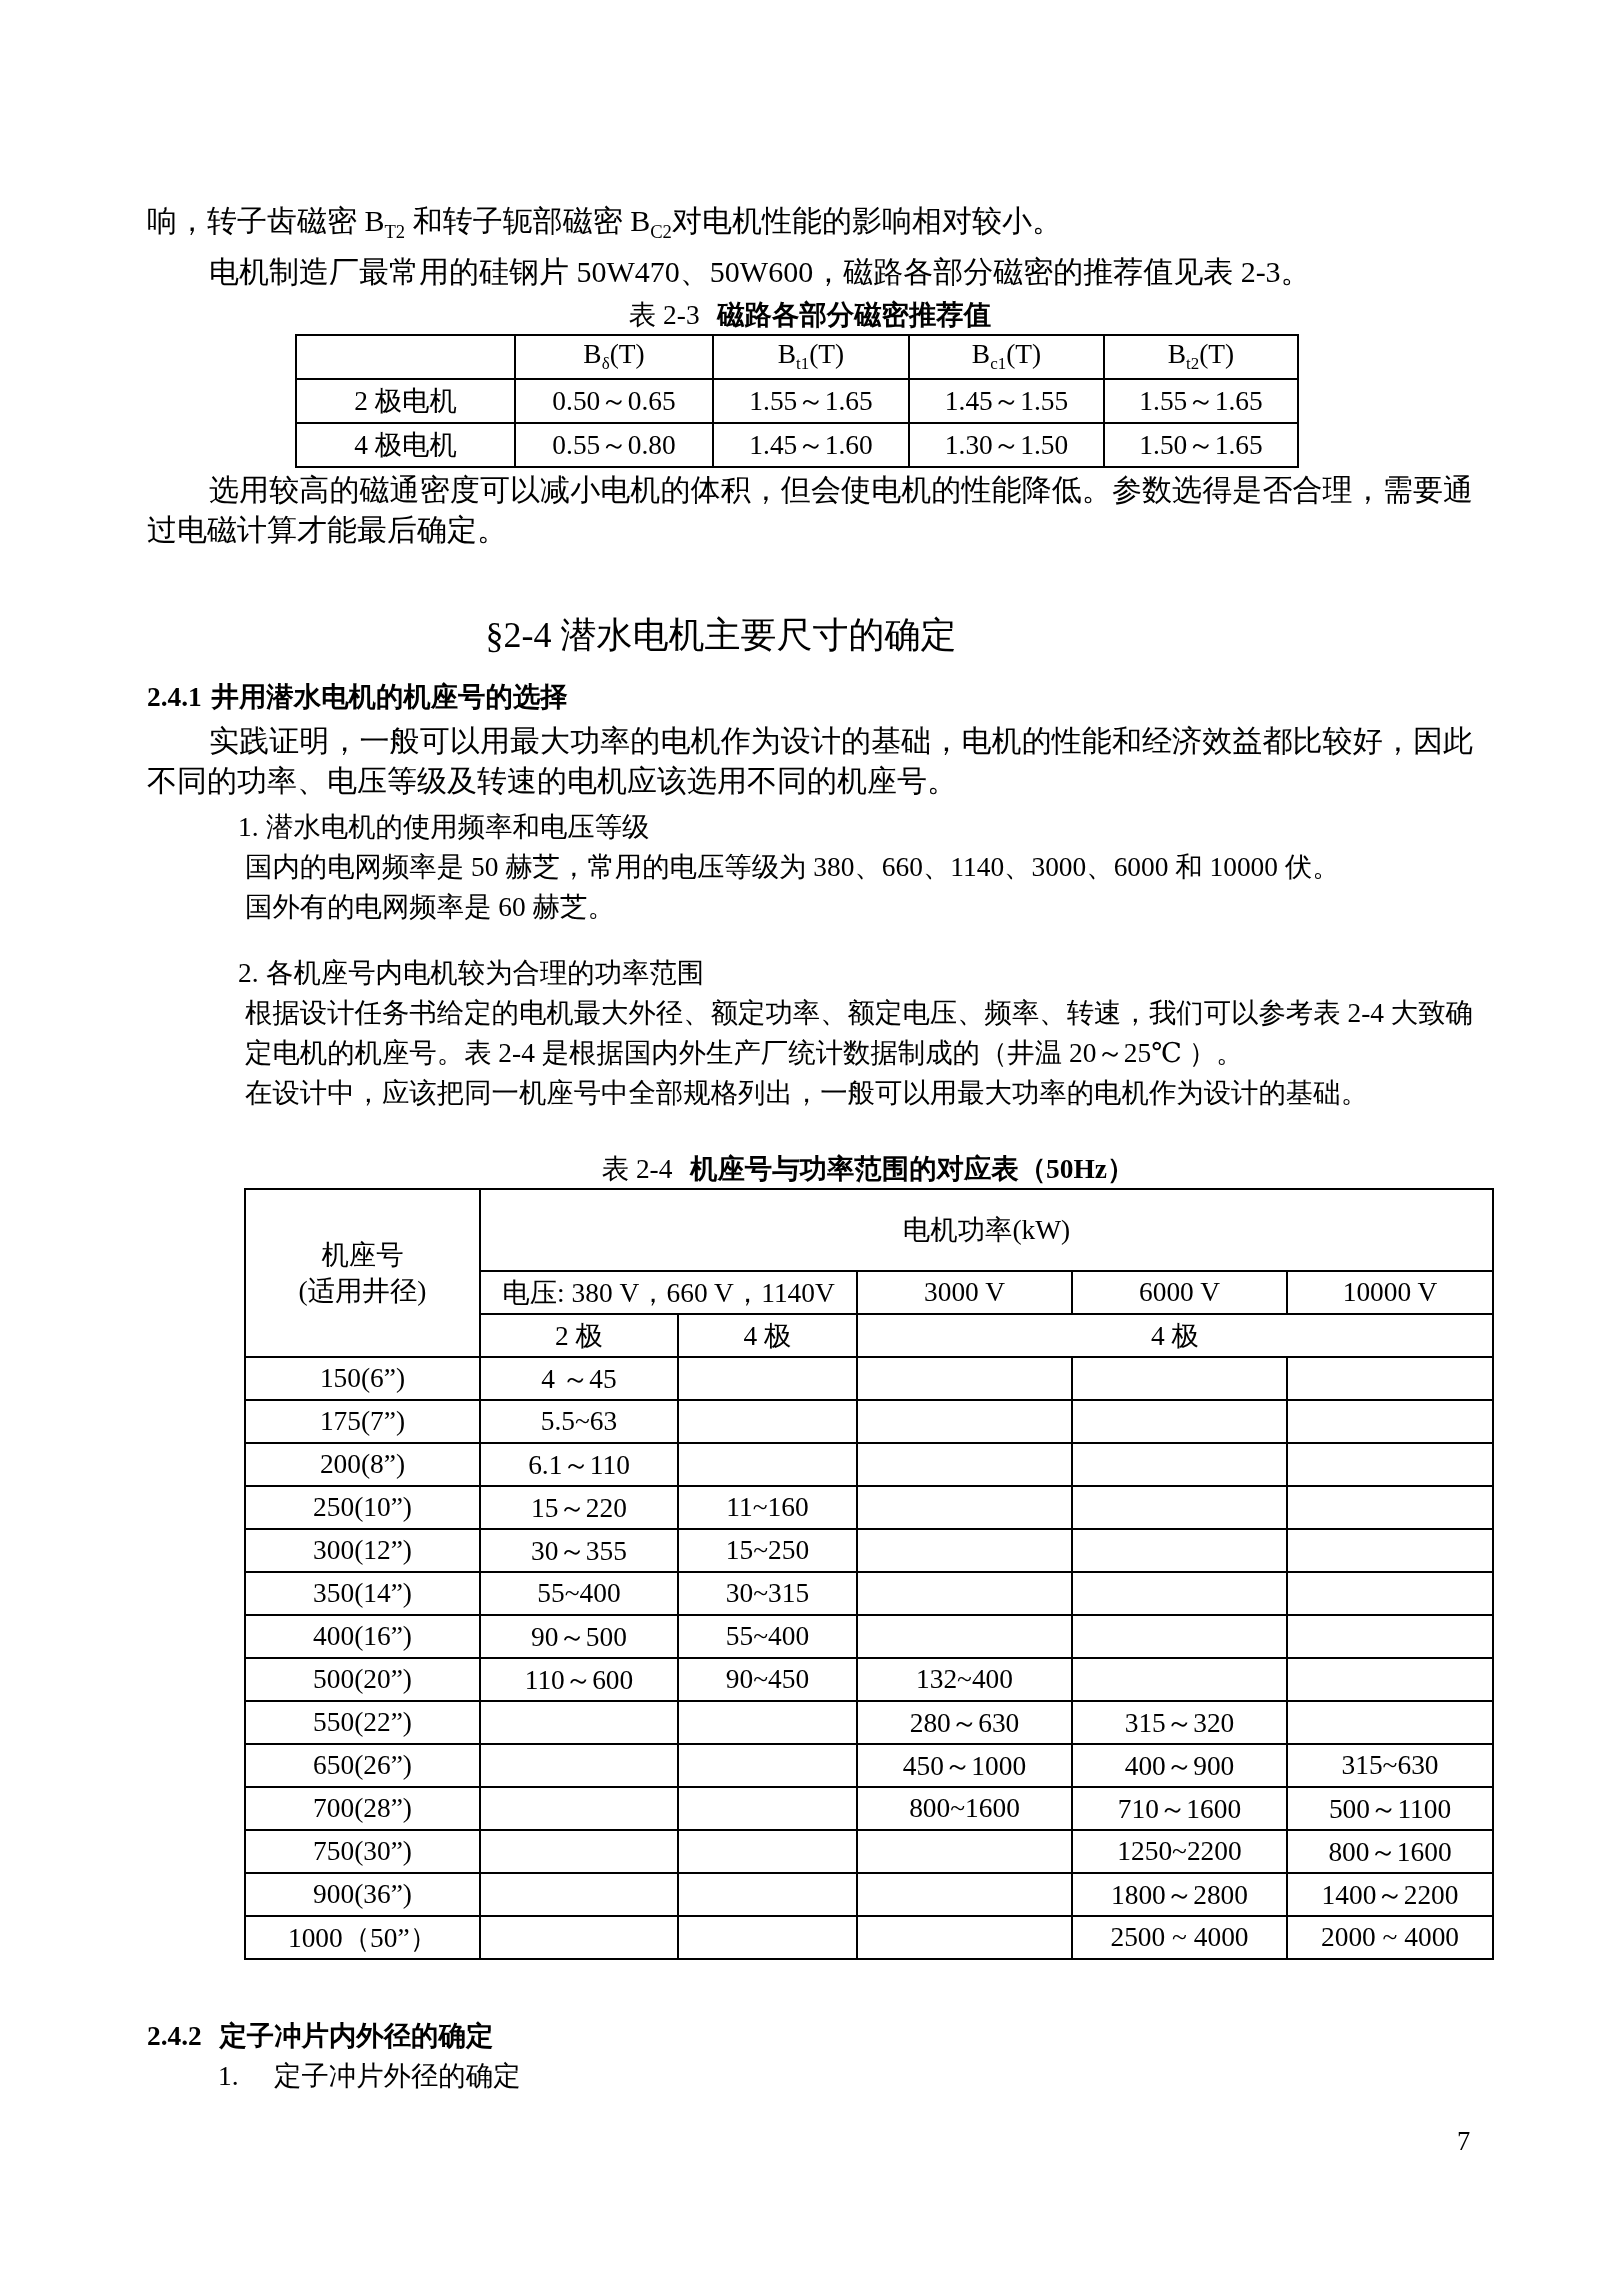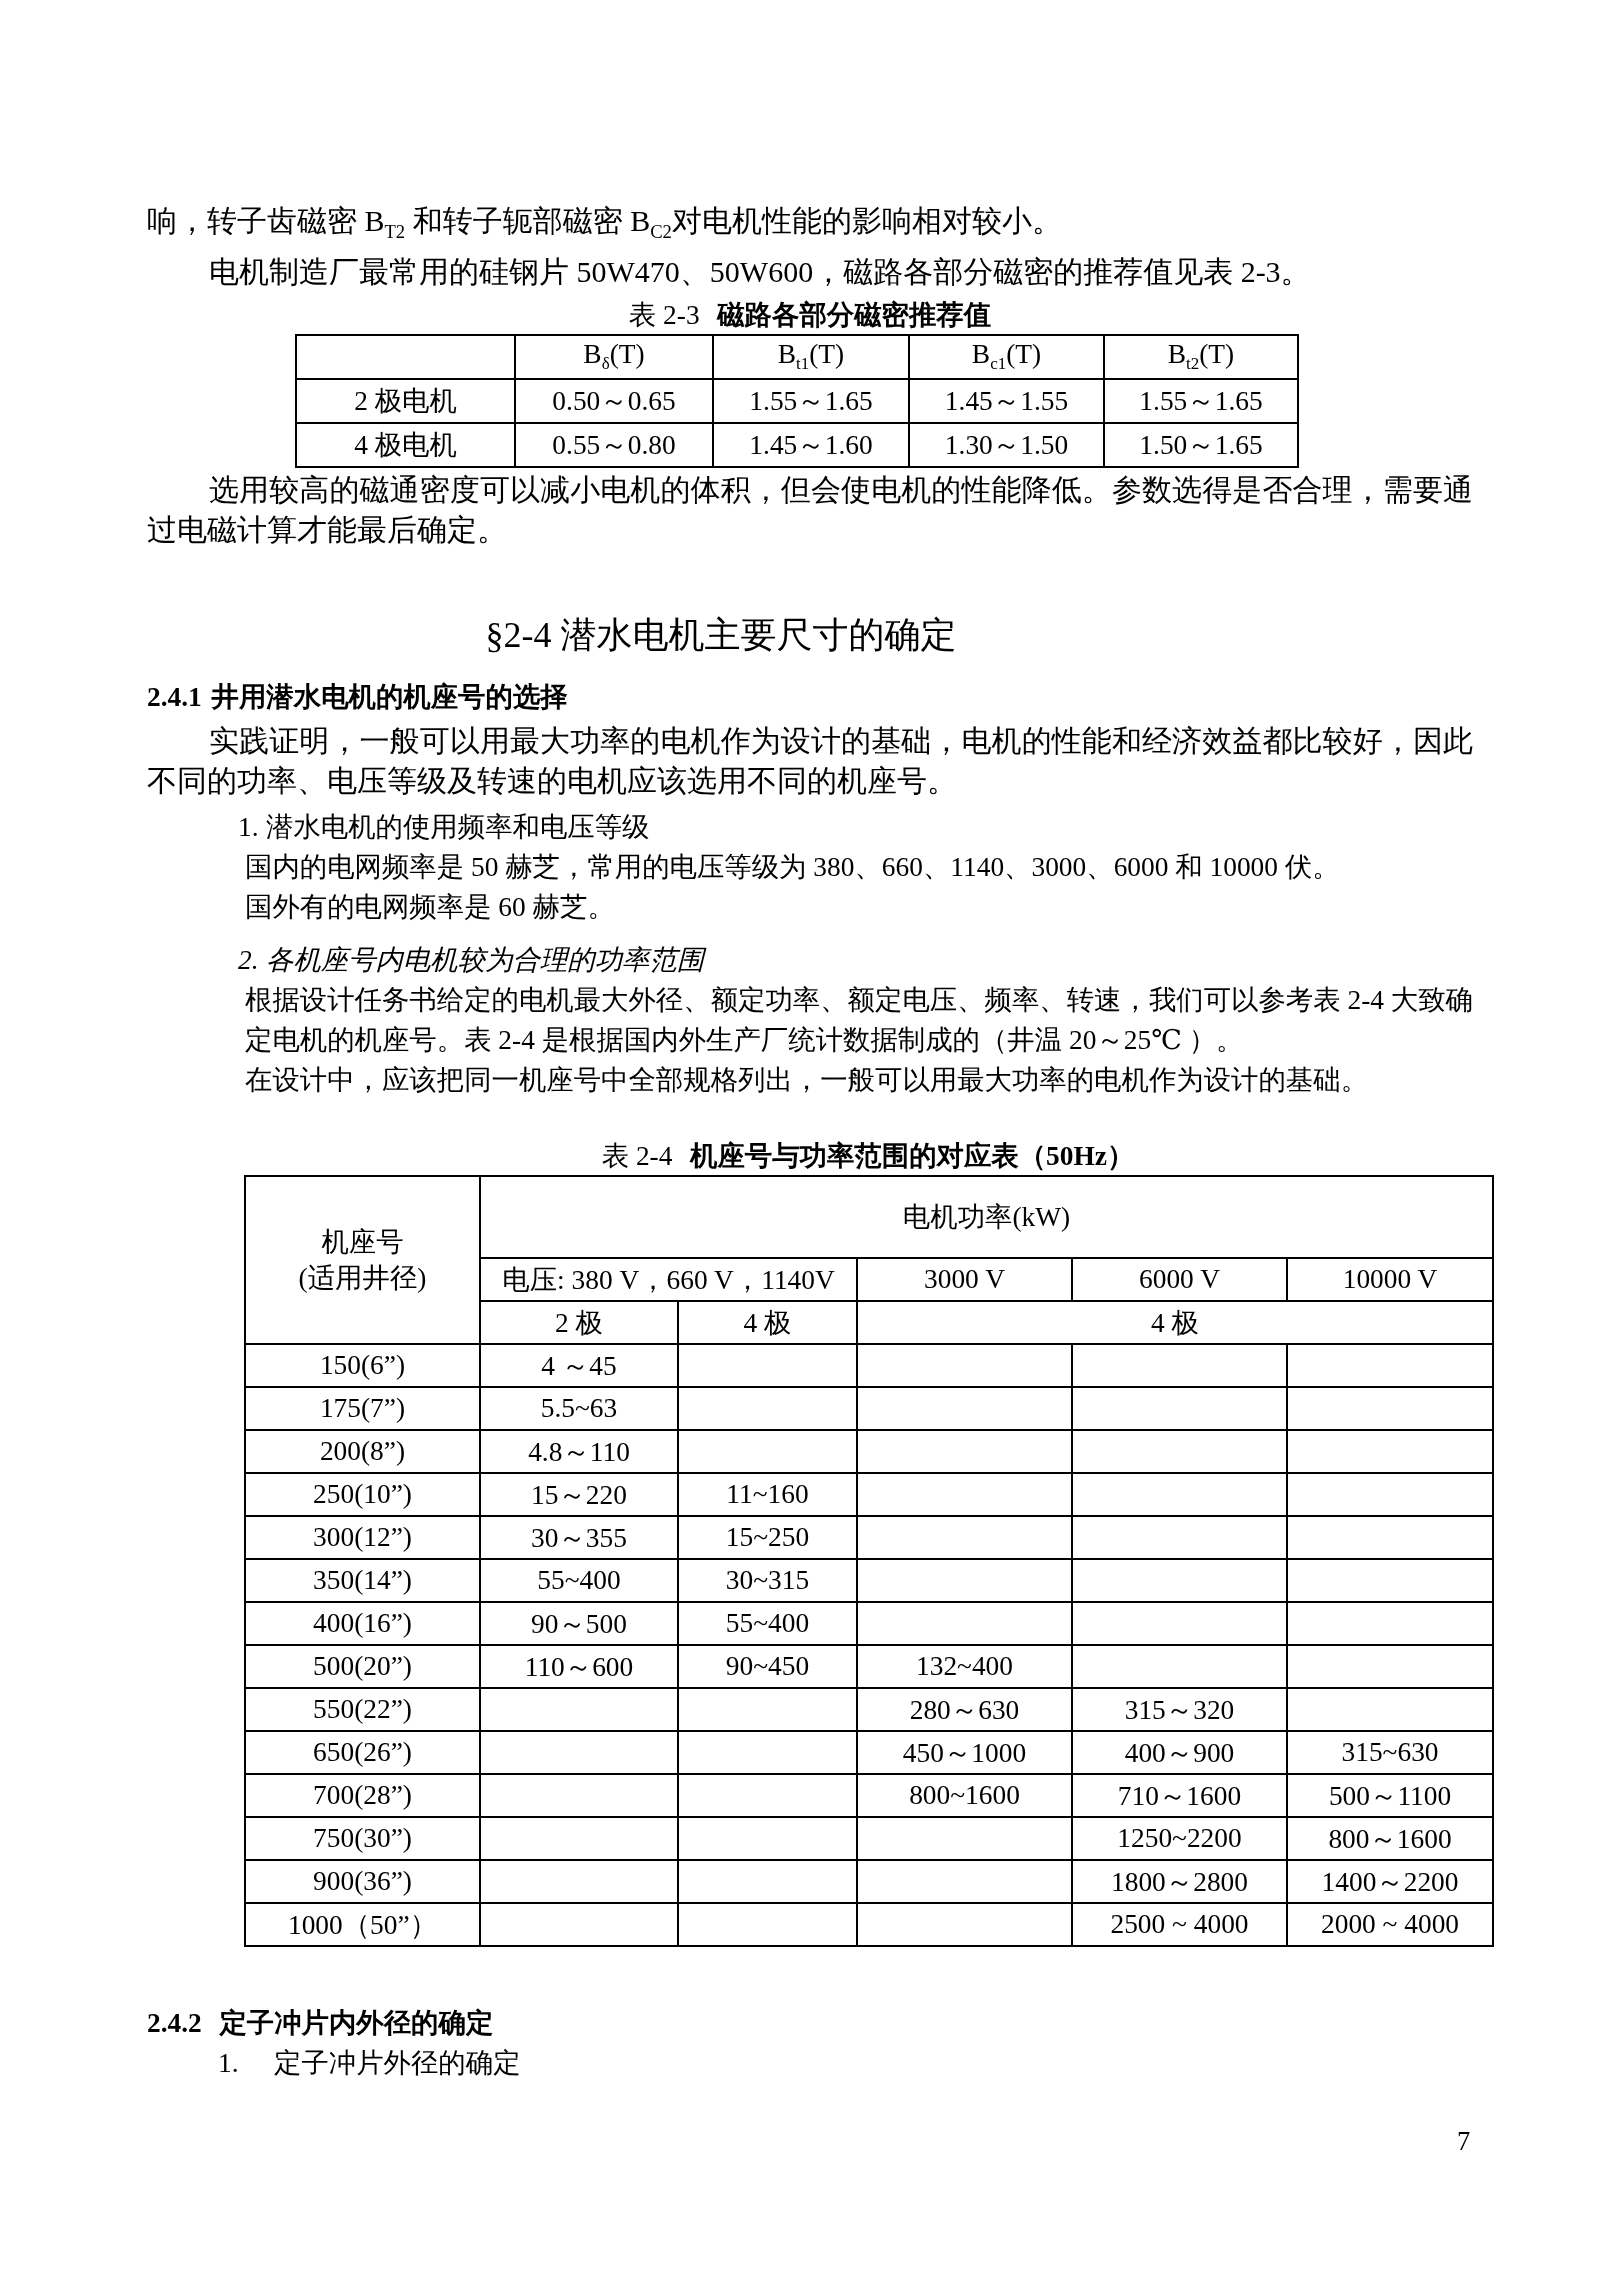--- a/index.html
+++ b/index.html
@@ -29,21 +29,21 @@
   h2.sub .h-num{margin-right:9.8px;}
   h2.sub241{margin-top:17.6px;}
   h2.sub242{margin-top:56px;}
   h2.sub242 .h-num{margin-right:17.6px;}
   .para-flux{margin-top:2px;}
   .para-intro{margin-top:3.9px;}
   .list-line{font-size:27.4px;line-height:40px;padding-left:91px;text-align:justify;margin:0;}
   .list-line .num{display:inline-block;min-width:28px;}
   .list-cont{font-size:27.4px;line-height:40px;padding-left:98px;text-align:justify;margin:0;}
   .it1-title{margin-top:5.9px;}
-  .it2-title{margin-top:13px;font-style:italic;}
+  .it2-title{margin-top:26px;}
   .final-item{padding-left:71px;}
   .final-item .num{min-width:56px;}
   .pageno{position:absolute;left:1457px;top:2127px;font-size:26.5px;line-height:29px;}
 </style>
 </head>
 <body>
 
 <div class="page">
   <div class="content">
 
@@ -149,21 +149,21 @@
             <td>175(7”)</td>
             <td>5.5~63</td>
             <td></td>
             <td></td>
             <td></td>
             <td></td>
           </tr>
 
           <tr>
             <td>200(8”)</td>
-            <td>4.8～110</td>
+            <td>6.1～110</td>
             <td></td>
             <td></td>
             <td></td>
             <td></td>
           </tr>
 
           <tr>
             <td>250(10”)</td>
             <td>15～220</td>
             <td>11~160</td>

